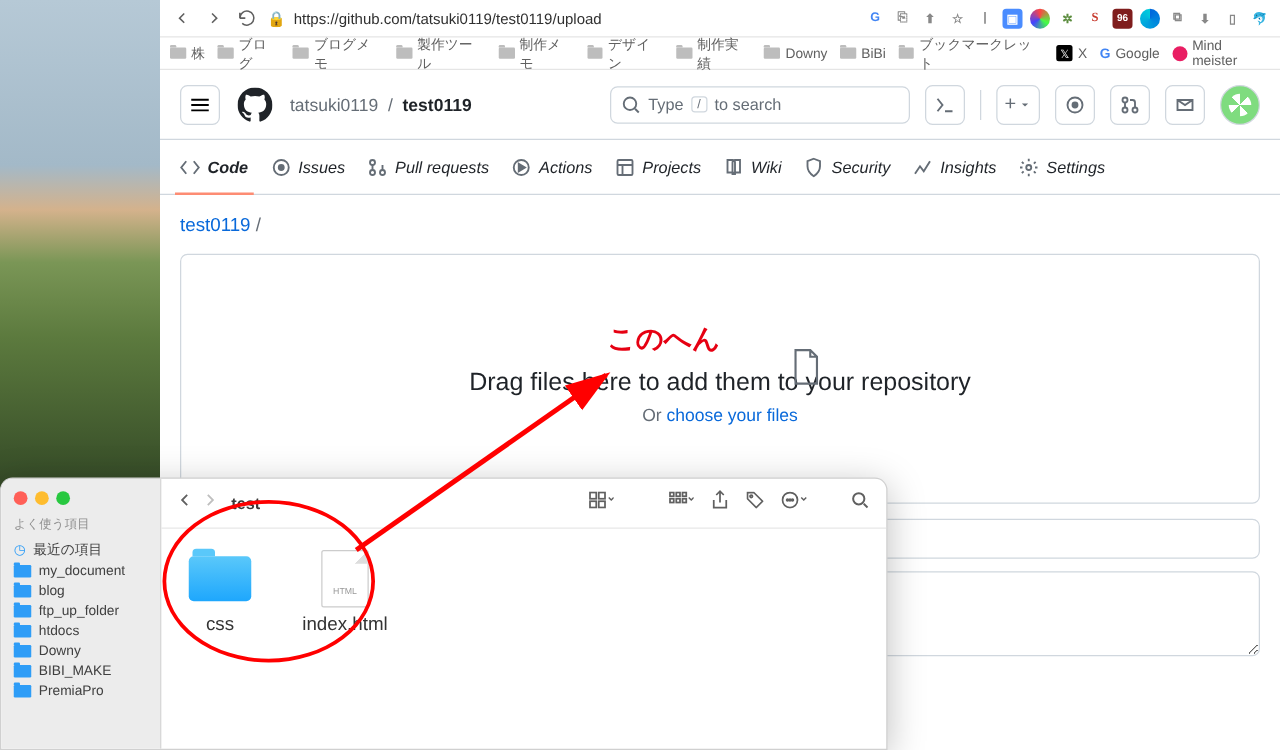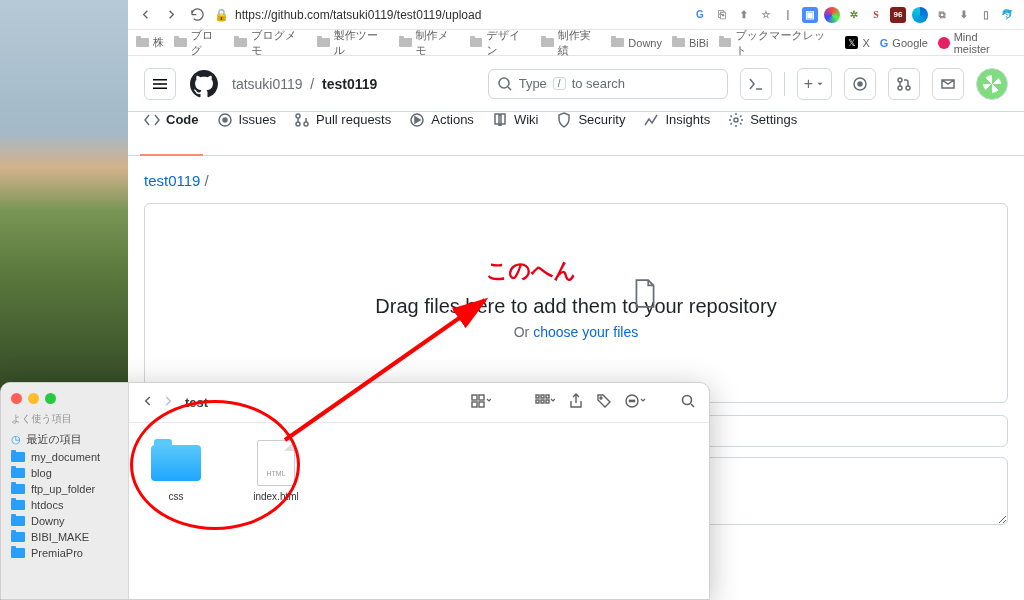--- a/index.html
+++ b/index.html
@@ -35,21 +35,21 @@
 .gh-spacer { flex: 1; }
 .gh-search { width: 240px; height: 30px; border: 1px solid #d0d7de; border-radius: 6px; display: flex; align-items: center; padding: 0 8px; gap: 6px; font-size: 13px; color: #656d76; cursor: text; }
 .gh-search .kbd { border: 1px solid #d0d7de; border-radius: 3px; padding: 0 4px; font-size: 10px; }
 .gh-hbtn { min-width: 32px; height: 32px; border: 1px solid #d0d7de; border-radius: 6px; display: flex; align-items: center; justify-content: center; cursor: pointer; color: #656d76; padding: 0 6px; gap: 2px; }
 .gh-divider { width: 1px; height: 24px; background: #d0d7de; }
 .gh-avatar { width: 32px; height: 32px; border-radius: 50%; background: #7fdc7f; border: 1px solid #d0d7de; position: relative; overflow: hidden; }
 .gh-avatar::after { content: ''; position: absolute; inset: 6px; background: repeating-conic-gradient(#7fdc7f 0deg 45deg, #fff 45deg 90deg); border-radius: 50%; }
 
 
 .gh-nav { display: flex; align-items: center; height: 44px; padding: 0 16px; gap: 18px; border-bottom: 1px solid #d0d7de; font-size: 13px; }
-.gh-tab { display: flex; align-items: flex-start; gap: 6px; color: #1f2328; cursor: pointer; height: 100%; position: relative; }
+.gh-tab { display: flex; align-items: center; gap: 6px; color: #1f2328; cursor: pointer; height: 100%; position: relative; font-style: italic; }
 .gh-tab.active::after { content: ''; position: absolute; bottom: -1px; left: -4px; right: -4px; height: 2px; background: #fd8c73; }
 .gh-tab.active { font-weight: 600; }
 .gh-tab svg { width: 16px; height: 16px; color: #656d76; }
 
 
 .gh-main { padding: 16px; }
 .repo-breadcrumb { font-size: 15px; margin-bottom: 14px; }
 .repo-breadcrumb a { color: #0969da; text-decoration: none; }
 .repo-breadcrumb .sep { color: #656d76; }
 .dropzone { border: 1px solid #d0d7de; border-radius: 6px; min-height: 200px; display: flex; flex-direction: column; align-items: center; justify-content: center; position: relative; }
@@ -79,21 +79,21 @@
 .finder-main { flex: 1; display: flex; flex-direction: column; }
 .finder-tb { height: 40px; display: flex; align-items: center; padding: 0 12px; gap: 10px; border-bottom: 1px solid #e8e8e8; color: #606060; }
 .finder-tb .nav { display: flex; gap: 6px; }
 .finder-tb .nav span { cursor: pointer; }
 .finder-tb .title { font-size: 13px; font-weight: 700; color: #3a3a3a; }
 .finder-tb .fsp { flex: 1; }
 .finder-tb .tbtn { cursor: pointer; padding: 2px; }
 .finder-body { flex: 1; position: relative; padding: 18px 12px; display: flex; gap: 30px; }
 .fitem { display: flex; flex-direction: column; align-items: center; gap: 6px; width: 70px; cursor: pointer; }
 .fitem .iconwrap { width: 54px; height: 44px; display: flex; align-items: center; justify-content: center; }
-.fitem .lbl { font-size: 10px; color: #333; }
+.fitem .lbl { font-size: 15px; color: #333; }
 .folder-big { width: 50px; height: 36px; background: linear-gradient(#5ac8fa,#1ea7fd); border-radius: 4px; position: relative; }
 .folder-big::before { content: ''; position: absolute; top: -6px; left: 3px; width: 18px; height: 6px; background: #5ac8fa; border-radius: 3px 3px 0 0; }
 .file-big { width: 38px; height: 46px; background: #fff; border: 1px solid #ccc; border-radius: 2px; position: relative; display: flex; align-items: flex-end; justify-content: center; font-size: 7px; color: #999; padding-bottom: 8px; }
 .file-big::before { content: ''; position: absolute; top: 0; right: 0; width: 10px; height: 10px; background: linear-gradient(135deg, transparent 49%, #ddd 51%); }
 
 
 .annot-circle { position: absolute; left: 130px; top: 400px; width: 170px; height: 130px; border: 3px solid #ff0000; border-radius: 50%; z-index: 6; pointer-events: none; }
 .annot-arrow { position: absolute; z-index: 7; pointer-events: none; }
 
 svg.ico { width: 16px; height: 16px; }
@@ -284,20 +284,27 @@
       </div>
     <div class="gh-tab">
         <svg viewBox="0 0 16 16" fill="none" stroke="currentColor" stroke-width="1.5">
           <circle cx="8" cy="8" r="6"></circle>
           <path d="M6 5l5 3-5 3z" fill="currentColor"></path>
         </svg>
         <span>Actions</span>
       </div>
     <div class="gh-tab">
         <svg viewBox="0 0 16 16" fill="none" stroke="currentColor" stroke-width="1.5">
+          <rect x="2" y="2" width="12" height="12" rx="1"></rect>
+          <path d="M2 6h12M6 6v8"></path>
+        </svg>
+        <span>Projects</span>
+      </div>
+    <div class="gh-tab">
+        <svg viewBox="0 0 16 16" fill="none" stroke="currentColor" stroke-width="1.5">
           <path d="M3 2h4a2 2 0 0 1 2 2v10a2 2 0 0 0-2-2H3zM13 2H9a2 2 0 0 0-2 2v10a2 2 0 0 1 2-2h4z"></path>
         </svg>
         <span>Wiki</span>
       </div>
     <div class="gh-tab">
         <svg viewBox="0 0 16 16" fill="none" stroke="currentColor" stroke-width="1.5">
           <path d="M8 1l5 2v4c0 4-2 6-5 8-3-2-5-4-5-8V3z"></path>
         </svg>
         <span>Security</span>
       </div>

